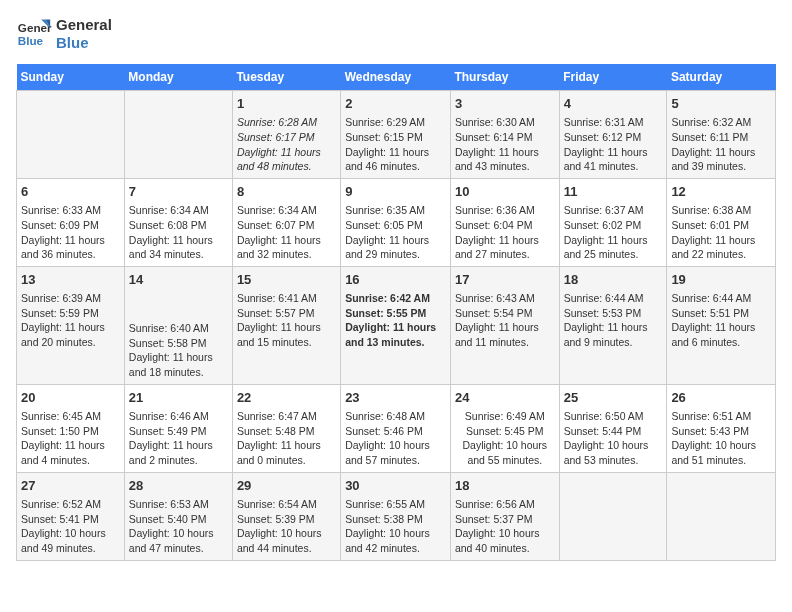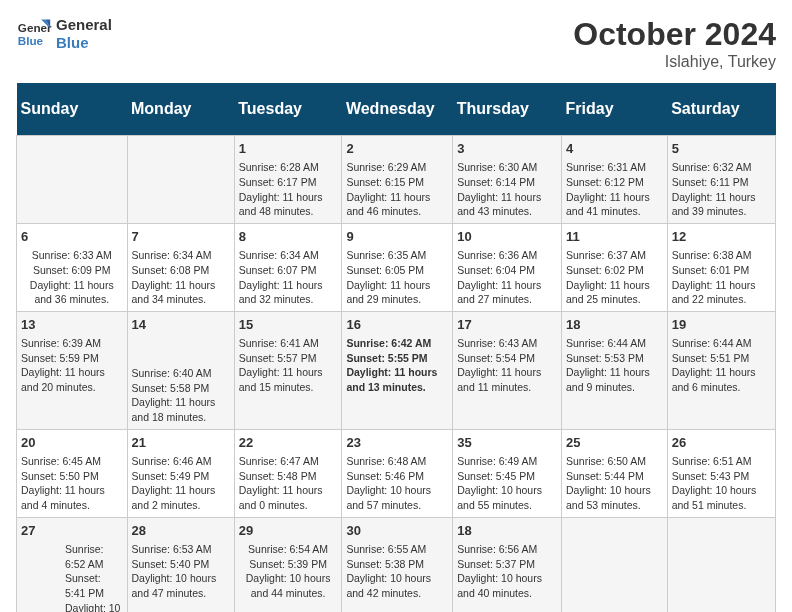--- a/index.html
+++ b/index.html
@@ -44,25 +44,25 @@
       font-size: 16px;
       font-weight: normal;
       color: #555;
     }
     table {
       width: 100%;
       border-collapse: collapse;
       font-size: 11px;
     }
     thead tr th {
-      background-color: #0c4a6e;
+      background-color: #3b82f6;
       color: #fff;
-      padding: 17px 4px;
+      padding: 6px 4px;
       text-align: left;
-      font-size: 16px;
+      font-size: 12px;
       font-weight: bold;
     }
     tbody tr td {
       border: 1px solid #ccc;
       vertical-align: top;
       padding: 4px;
       width: 113px;
       min-height: 70px;
       background: #fff;
       color: #333;
@@ -98,45 +98,41 @@
       <text x="2" y="18" font-size="13" font-weight="bold" fill="#333">General</text>
       <text x="2" y="32" font-size="13" font-weight="bold" fill="#3a7dbf">Blue</text>
       <polygon points="28,4 38,14 33,4" fill="#3a7dbf"></polygon>
       <polygon points="33,4 38,14 38,4" fill="#2d5fa0"></polygon>
     </svg>
     <div>
       <div class="logo-text">General</div>
       <div class="logo-text logo-blue">Blue</div>
     </div>
   </div>
-  <div class="month-title">
-    <h1>October 2024</h1>
-    <h2>Islahiye, Turkey</h2>
-  </div>
 </div>
 
 <table>
   <thead>
     <tr>
     <th>Sunday</th>
         <th>Monday</th>
         <th>Tuesday</th>
         <th>Wednesday</th>
         <th>Thursday</th>
         <th>Friday</th>
         <th>Saturday</th>
       </tr>
   </thead>
   <tbody id="calendar-body">
   <tr>
         <td class="empty"></td>
         <td class="empty"></td>
         <td>
           <span class="day-number">1</span>
-          <div class="day-info" style="white-space: pre-line;">Sunrise: 6:28 AM
+          <div class="day-info" style="white-space: pre-line; font-style: italic;">Sunrise: 6:28 AM
 Sunset: 6:17 PM
 Daylight: 11 hours and 48 minutes.</div>
         </td>
         <td>
           <span class="day-number">2</span>
           <div class="day-info" style="white-space: pre-line;">Sunrise: 6:29 AM
 Sunset: 6:15 PM
 Daylight: 11 hours and 46 minutes.</div>
         </td>
         <td>
@@ -154,21 +150,21 @@
         <td>
           <span class="day-number">5</span>
           <div class="day-info" style="white-space: pre-line;">Sunrise: 6:32 AM
 Sunset: 6:11 PM
 Daylight: 11 hours and 39 minutes.</div>
         </td>
       </tr>
       <tr>
         <td>
           <span class="day-number">6</span>
-          <div class="day-info" style="white-space: pre-line; text-align: center;">Sunrise: 6:33 AM
+          <div class="day-info" style="white-space: pre-line;">Sunrise: 6:33 AM
 Sunset: 6:09 PM
 Daylight: 11 hours and 36 minutes.</div>
         </td>
         <td>
           <span class="day-number">7</span>
           <div class="day-info" style="white-space: pre-line;">Sunrise: 6:34 AM
 Sunset: 6:08 PM
 Daylight: 11 hours and 34 minutes.</div>
         </td>
         <td>
@@ -243,21 +239,21 @@
           <span class="day-number">19</span>
           <div class="day-info" style="white-space: pre-line;">Sunrise: 6:44 AM
 Sunset: 5:51 PM
 Daylight: 11 hours and 6 minutes.</div>
         </td>
       </tr>
       <tr>
         <td>
           <span class="day-number">20</span>
           <div class="day-info" style="white-space: pre-line;">Sunrise: 6:45 AM
-Sunset: 5:50 PM
+Sunset: 1:50 PM
 Daylight: 11 hours and 4 minutes.</div>
         </td>
         <td>
           <span class="day-number">21</span>
           <div class="day-info" style="white-space: pre-line;">Sunrise: 6:46 AM
 Sunset: 5:49 PM
 Daylight: 11 hours and 2 minutes.</div>
         </td>
         <td>
           <span class="day-number">22</span>
@@ -265,54 +261,54 @@
 Sunset: 5:48 PM
 Daylight: 11 hours and 0 minutes.</div>
         </td>
         <td>
           <span class="day-number">23</span>
           <div class="day-info" style="white-space: pre-line;">Sunrise: 6:48 AM
 Sunset: 5:46 PM
 Daylight: 10 hours and 57 minutes.</div>
         </td>
         <td>
-          <span class="day-number">35</span>
-          <div class="day-info" style="white-space: pre-line;">Sunrise: 6:49 AM
+          <span class="day-number">24</span>
+          <div class="day-info" style="white-space: pre-line; text-align: center;">Sunrise: 6:49 AM
 Sunset: 5:45 PM
 Daylight: 10 hours and 55 minutes.</div>
         </td>
         <td>
           <span class="day-number">25</span>
           <div class="day-info" style="white-space: pre-line;">Sunrise: 6:50 AM
 Sunset: 5:44 PM
 Daylight: 10 hours and 53 minutes.</div>
         </td>
         <td>
           <span class="day-number">26</span>
           <div class="day-info" style="white-space: pre-line;">Sunrise: 6:51 AM
 Sunset: 5:43 PM
 Daylight: 10 hours and 51 minutes.</div>
         </td>
       </tr>
       <tr>
         <td>
           <span class="day-number">27</span>
-          <div class="day-info" style="white-space: pre-line; margin-left: 44px;">Sunrise: 6:52 AM
+          <div class="day-info" style="white-space: pre-line;">Sunrise: 6:52 AM
 Sunset: 5:41 PM
 Daylight: 10 hours and 49 minutes.</div>
         </td>
         <td>
           <span class="day-number">28</span>
           <div class="day-info" style="white-space: pre-line;">Sunrise: 6:53 AM
 Sunset: 5:40 PM
 Daylight: 10 hours and 47 minutes.</div>
         </td>
         <td>
           <span class="day-number">29</span>
-          <div class="day-info" style="white-space: pre-line; text-align: center;">Sunrise: 6:54 AM
+          <div class="day-info" style="white-space: pre-line;">Sunrise: 6:54 AM
 Sunset: 5:39 PM
 Daylight: 10 hours and 44 minutes.</div>
         </td>
         <td>
           <span class="day-number">30</span>
           <div class="day-info" style="white-space: pre-line;">Sunrise: 6:55 AM
 Sunset: 5:38 PM
 Daylight: 10 hours and 42 minutes.</div>
         </td>
         <td>

